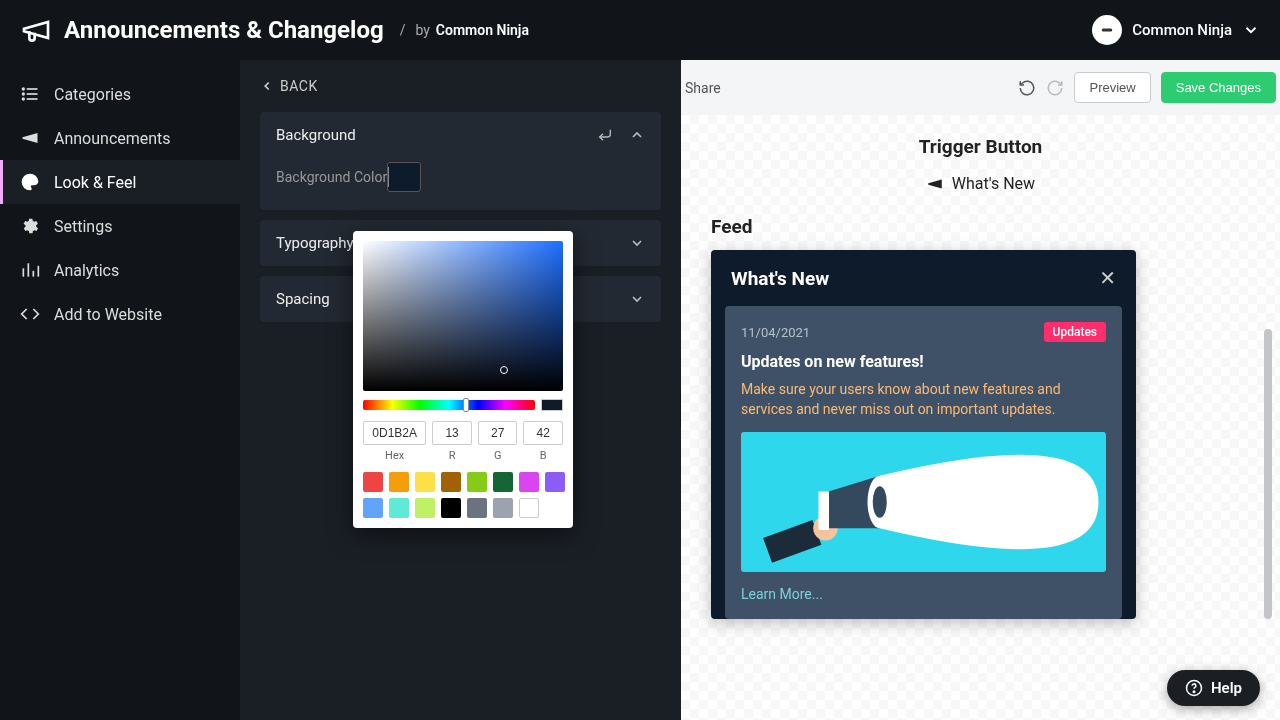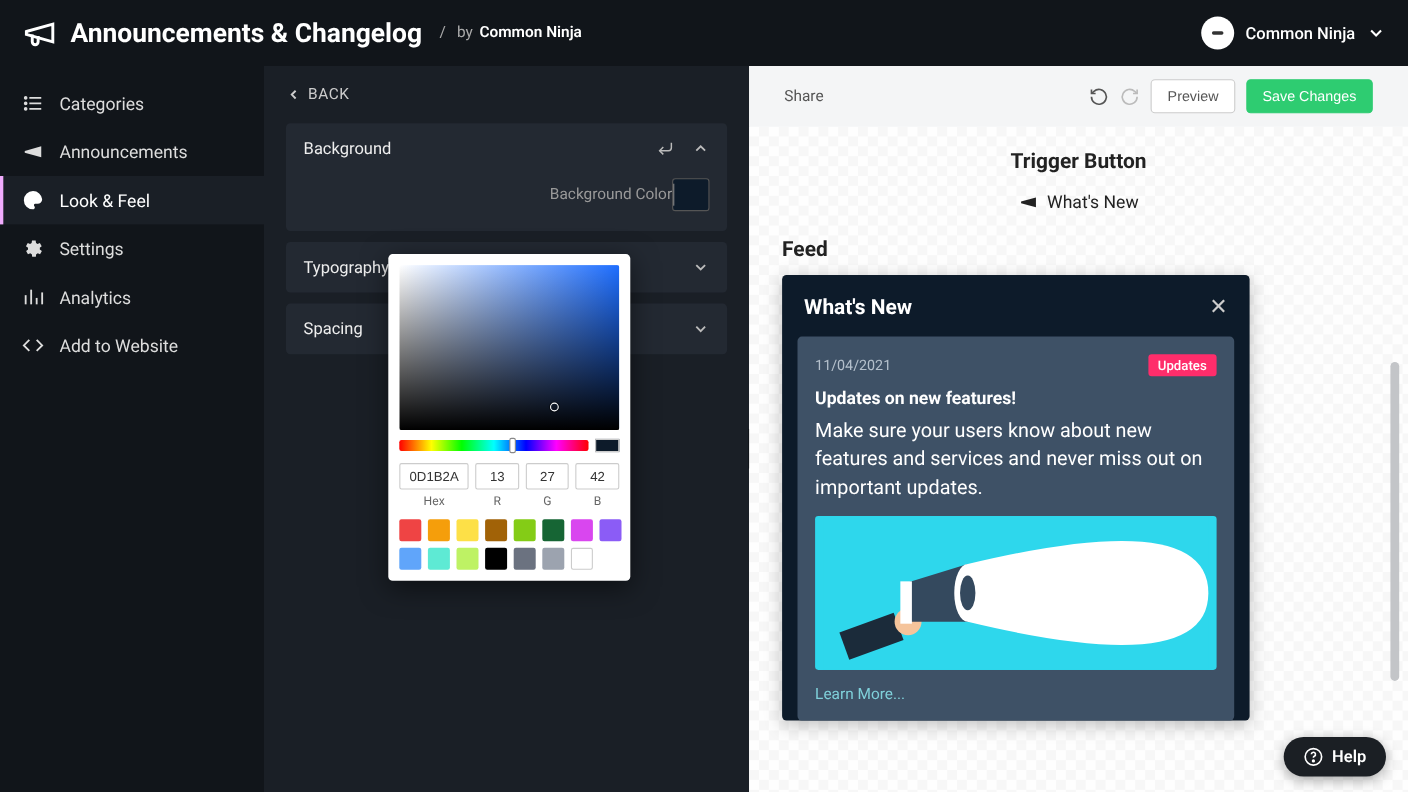--- a/index.html
+++ b/index.html
@@ -77,21 +77,21 @@
   margin-bottom: 10px;
 }
 .panel-head {
   display:flex; align-items:center; justify-content:space-between;
   padding: 14px 16px; cursor:pointer;
 }
 .panel-title { font-size: 15px; color: #eee; }
 .panel-icons { display:flex; gap:16px; align-items:center;}
 .panel-icons svg { width:16px; height:16px; color:#bbb; }
 .panel-body { padding: 4px 16px 18px; }
-.field-row { display:flex; align-items:center; justify-content:flex-end; }
+.field-row { display:flex; align-items:center; justify-content:flex-start; }
 .field-label { color:#999; font-size:14px; }
 .color-swatch {
   width: 34px; height: 30px; border-radius: 3px;
   border:1px solid #555; background:#0d1b2a;
   position:relative; cursor:pointer;
 }
 .color-swatch::before {
   content:""; position:absolute; left:0; top:4px; bottom:4px;
   width:1px; background:#888;
 }
@@ -142,21 +142,21 @@
   color:#333;
 }
 .cp-col label { font-size:11px; color:#666; display:block; margin-top:4px;}
 .swatch-grid { display:grid; grid-template-columns: repeat(8, 20px); gap:6px; margin-top:10px;}
 .sw { width:20px; height:20px; border-radius:2px; cursor:pointer;}
 
 
 .preview-wrap { flex:1; background:#f0f2f4; display:flex; flex-direction:column; position:relative;}
 .preview-toolbar {
   height:55px; display:flex; align-items:center;
-  padding:0 32px; justify-content:space-between;
+  padding:0 4px; justify-content:space-between;
   background: #f4f5f6;
 }
 .share { color:#555; font-size:14px; cursor:pointer;}
 .tb-right { display:flex; align-items:center; gap:10px;}
 .tb-icon { width:18px; height:18px; color:#555; cursor:pointer;}
 .tb-icon.disabled { color:#bbb; cursor:default;}
 .btn {
   padding: 7px 14px; border-radius:4px; font-size:13px;
   border:1px solid #ccc; background:#fff; color:#555; cursor:pointer;text-align:center;
 }
@@ -189,21 +189,21 @@
   background:#3e5166; margin:0 14px 14px; border-radius:4px;
   padding:16px; color:#fff;
 }
 .card-top { display:flex; justify-content:space-between; align-items:center; margin-bottom:10px;}
 .card-date { color:#b4c0cc; font-size:13px;}
 .tag {
   background:#ff2d6b; color:#fff; font-size:12px;
   padding:3px 9px; border-radius:3px; font-weight:500;
 }
 .card h4 { font-size:16px; margin-bottom:8px; font-weight:700;}
-.card p { font-size:18px; color:#ffffff; line-height:1.45;}
+.card p { font-size:14px; color:#fdba74; line-height:1.45;}
 .card-img {
   margin-top:12px; height:140px; border-radius:3px; overflow:hidden;
   background:#2ed7ec; position:relative;
 }
 .learn { color:#7fd0da; font-size:14px; margin-top:14px; display:inline-block; cursor:pointer;text-align:center;}
 
 .vbar { position:absolute; right:8px; top:58px; bottom:0; width:8px;}
 .vtrack { position:absolute; top:156px; height:290px; width:8px; background:#c3c5c8; border-radius:4px;}
 
 .collapse-handle {

